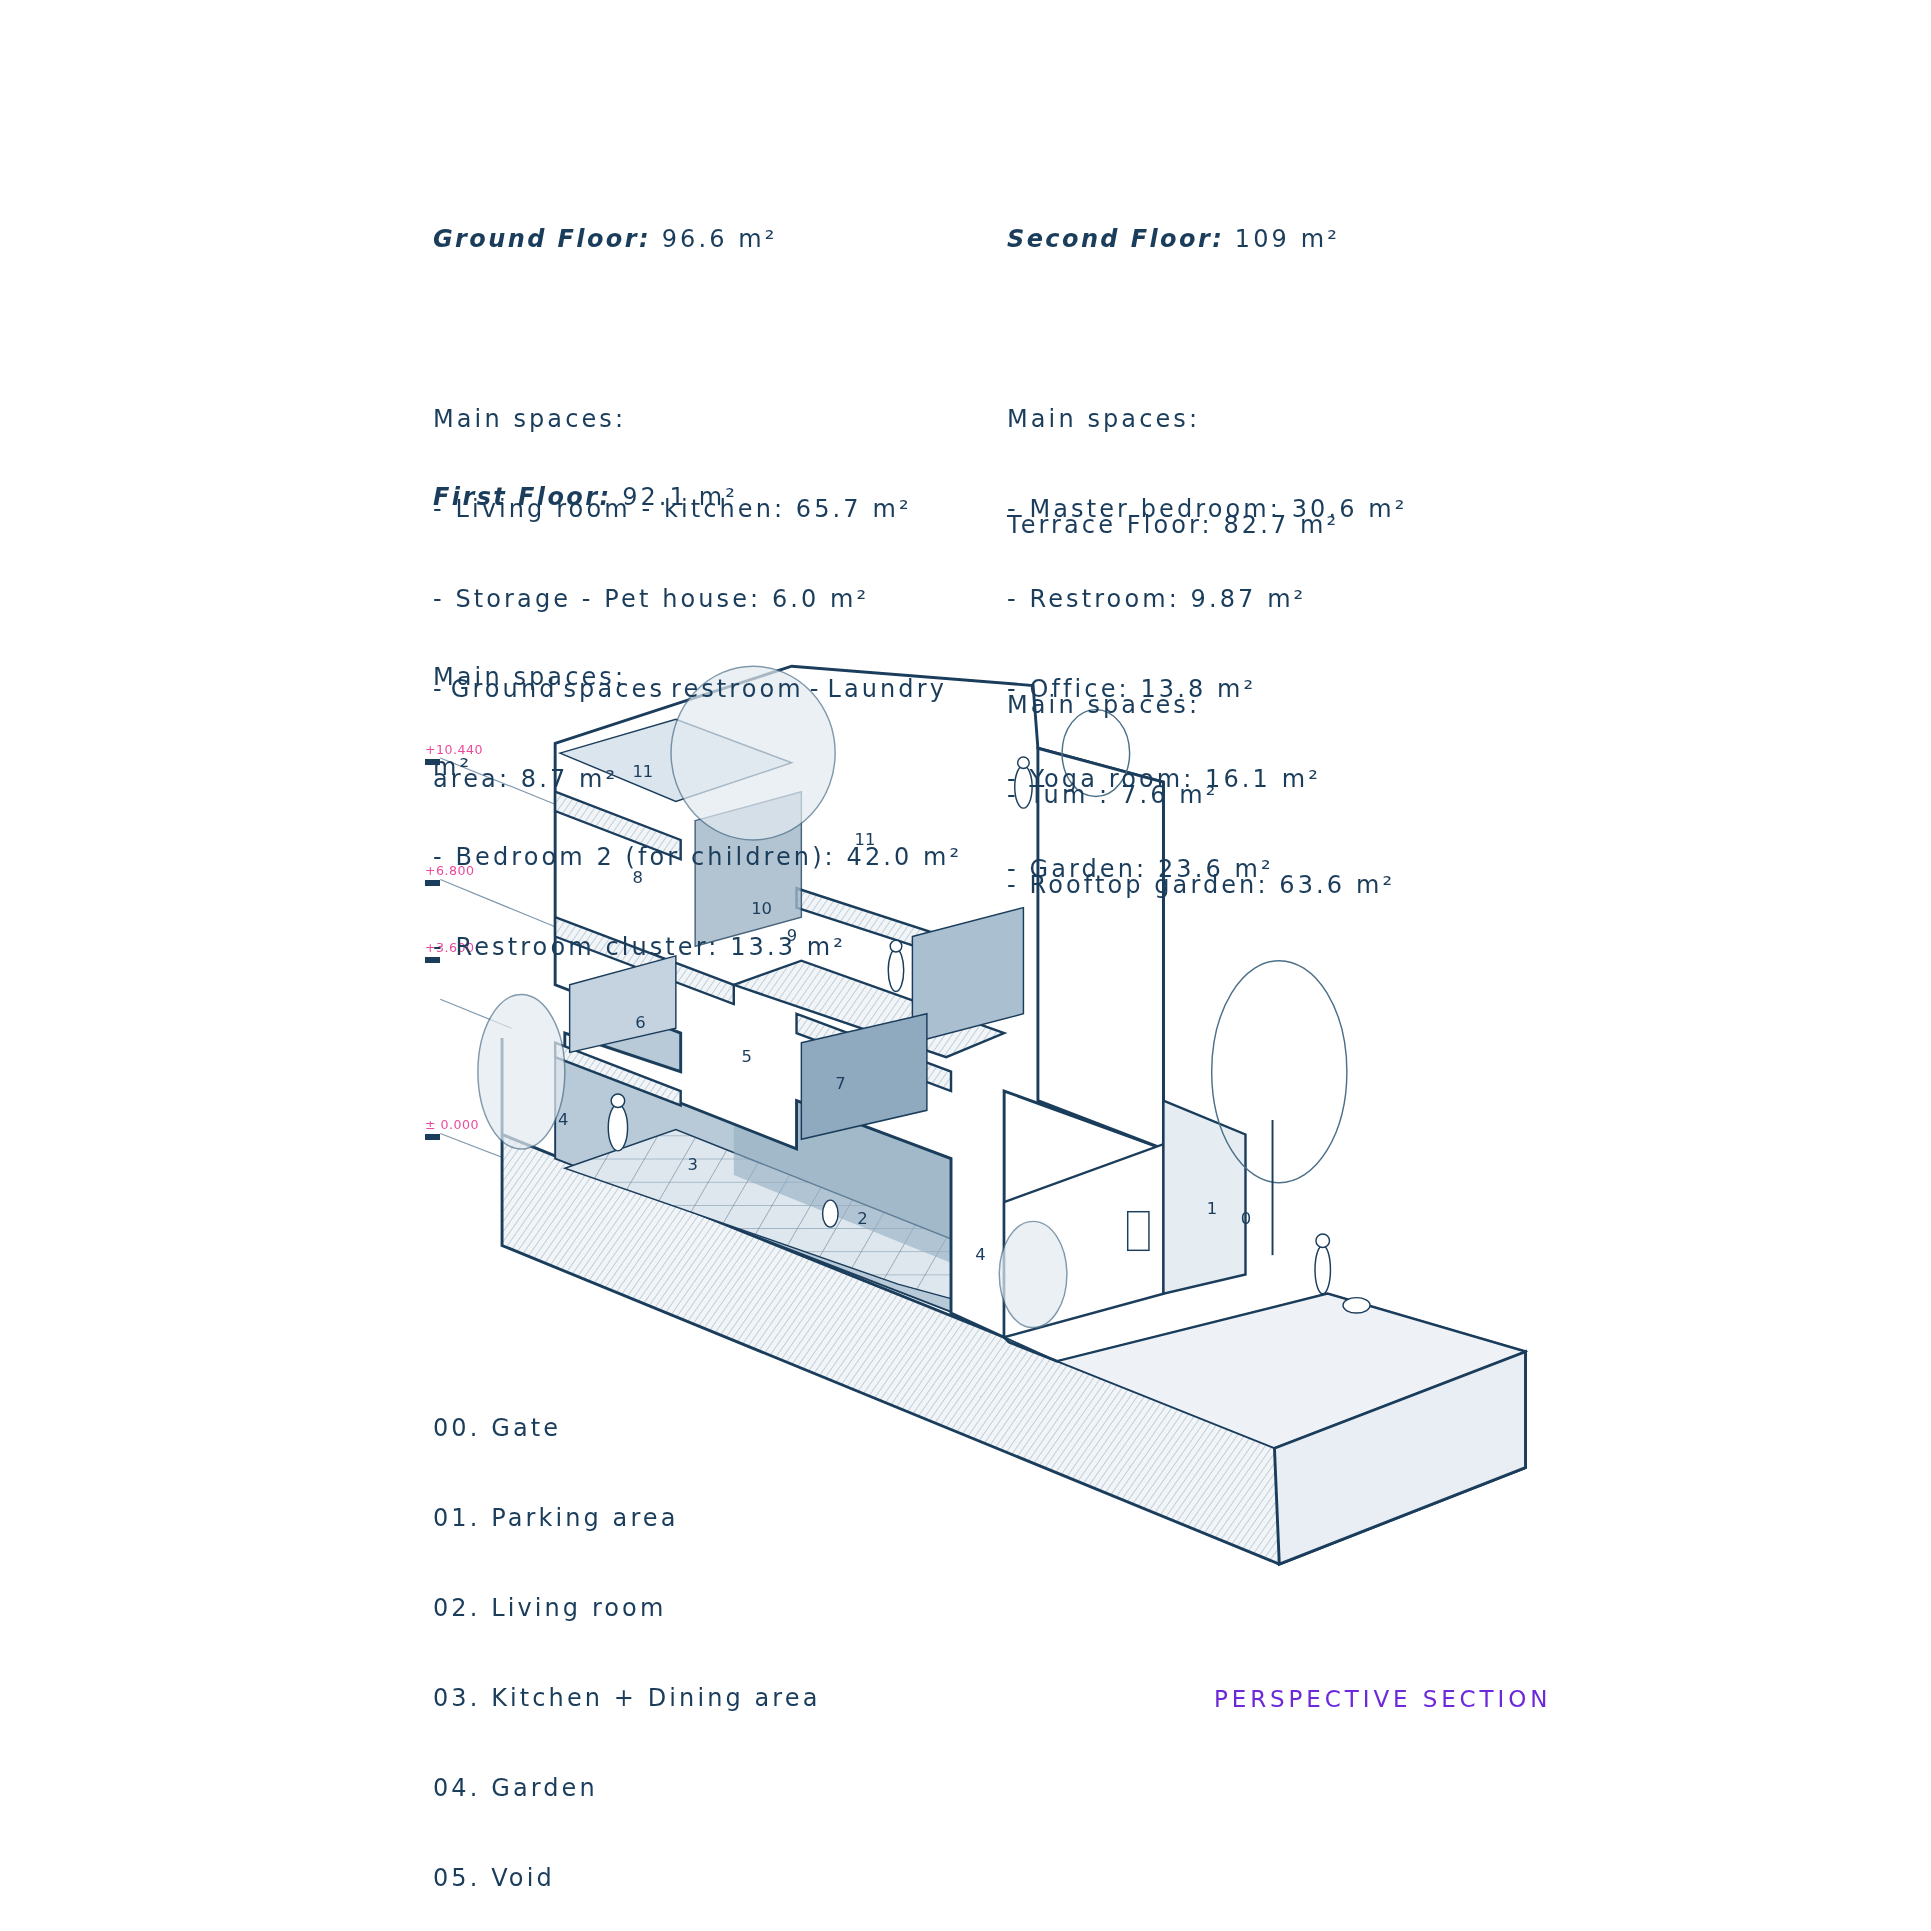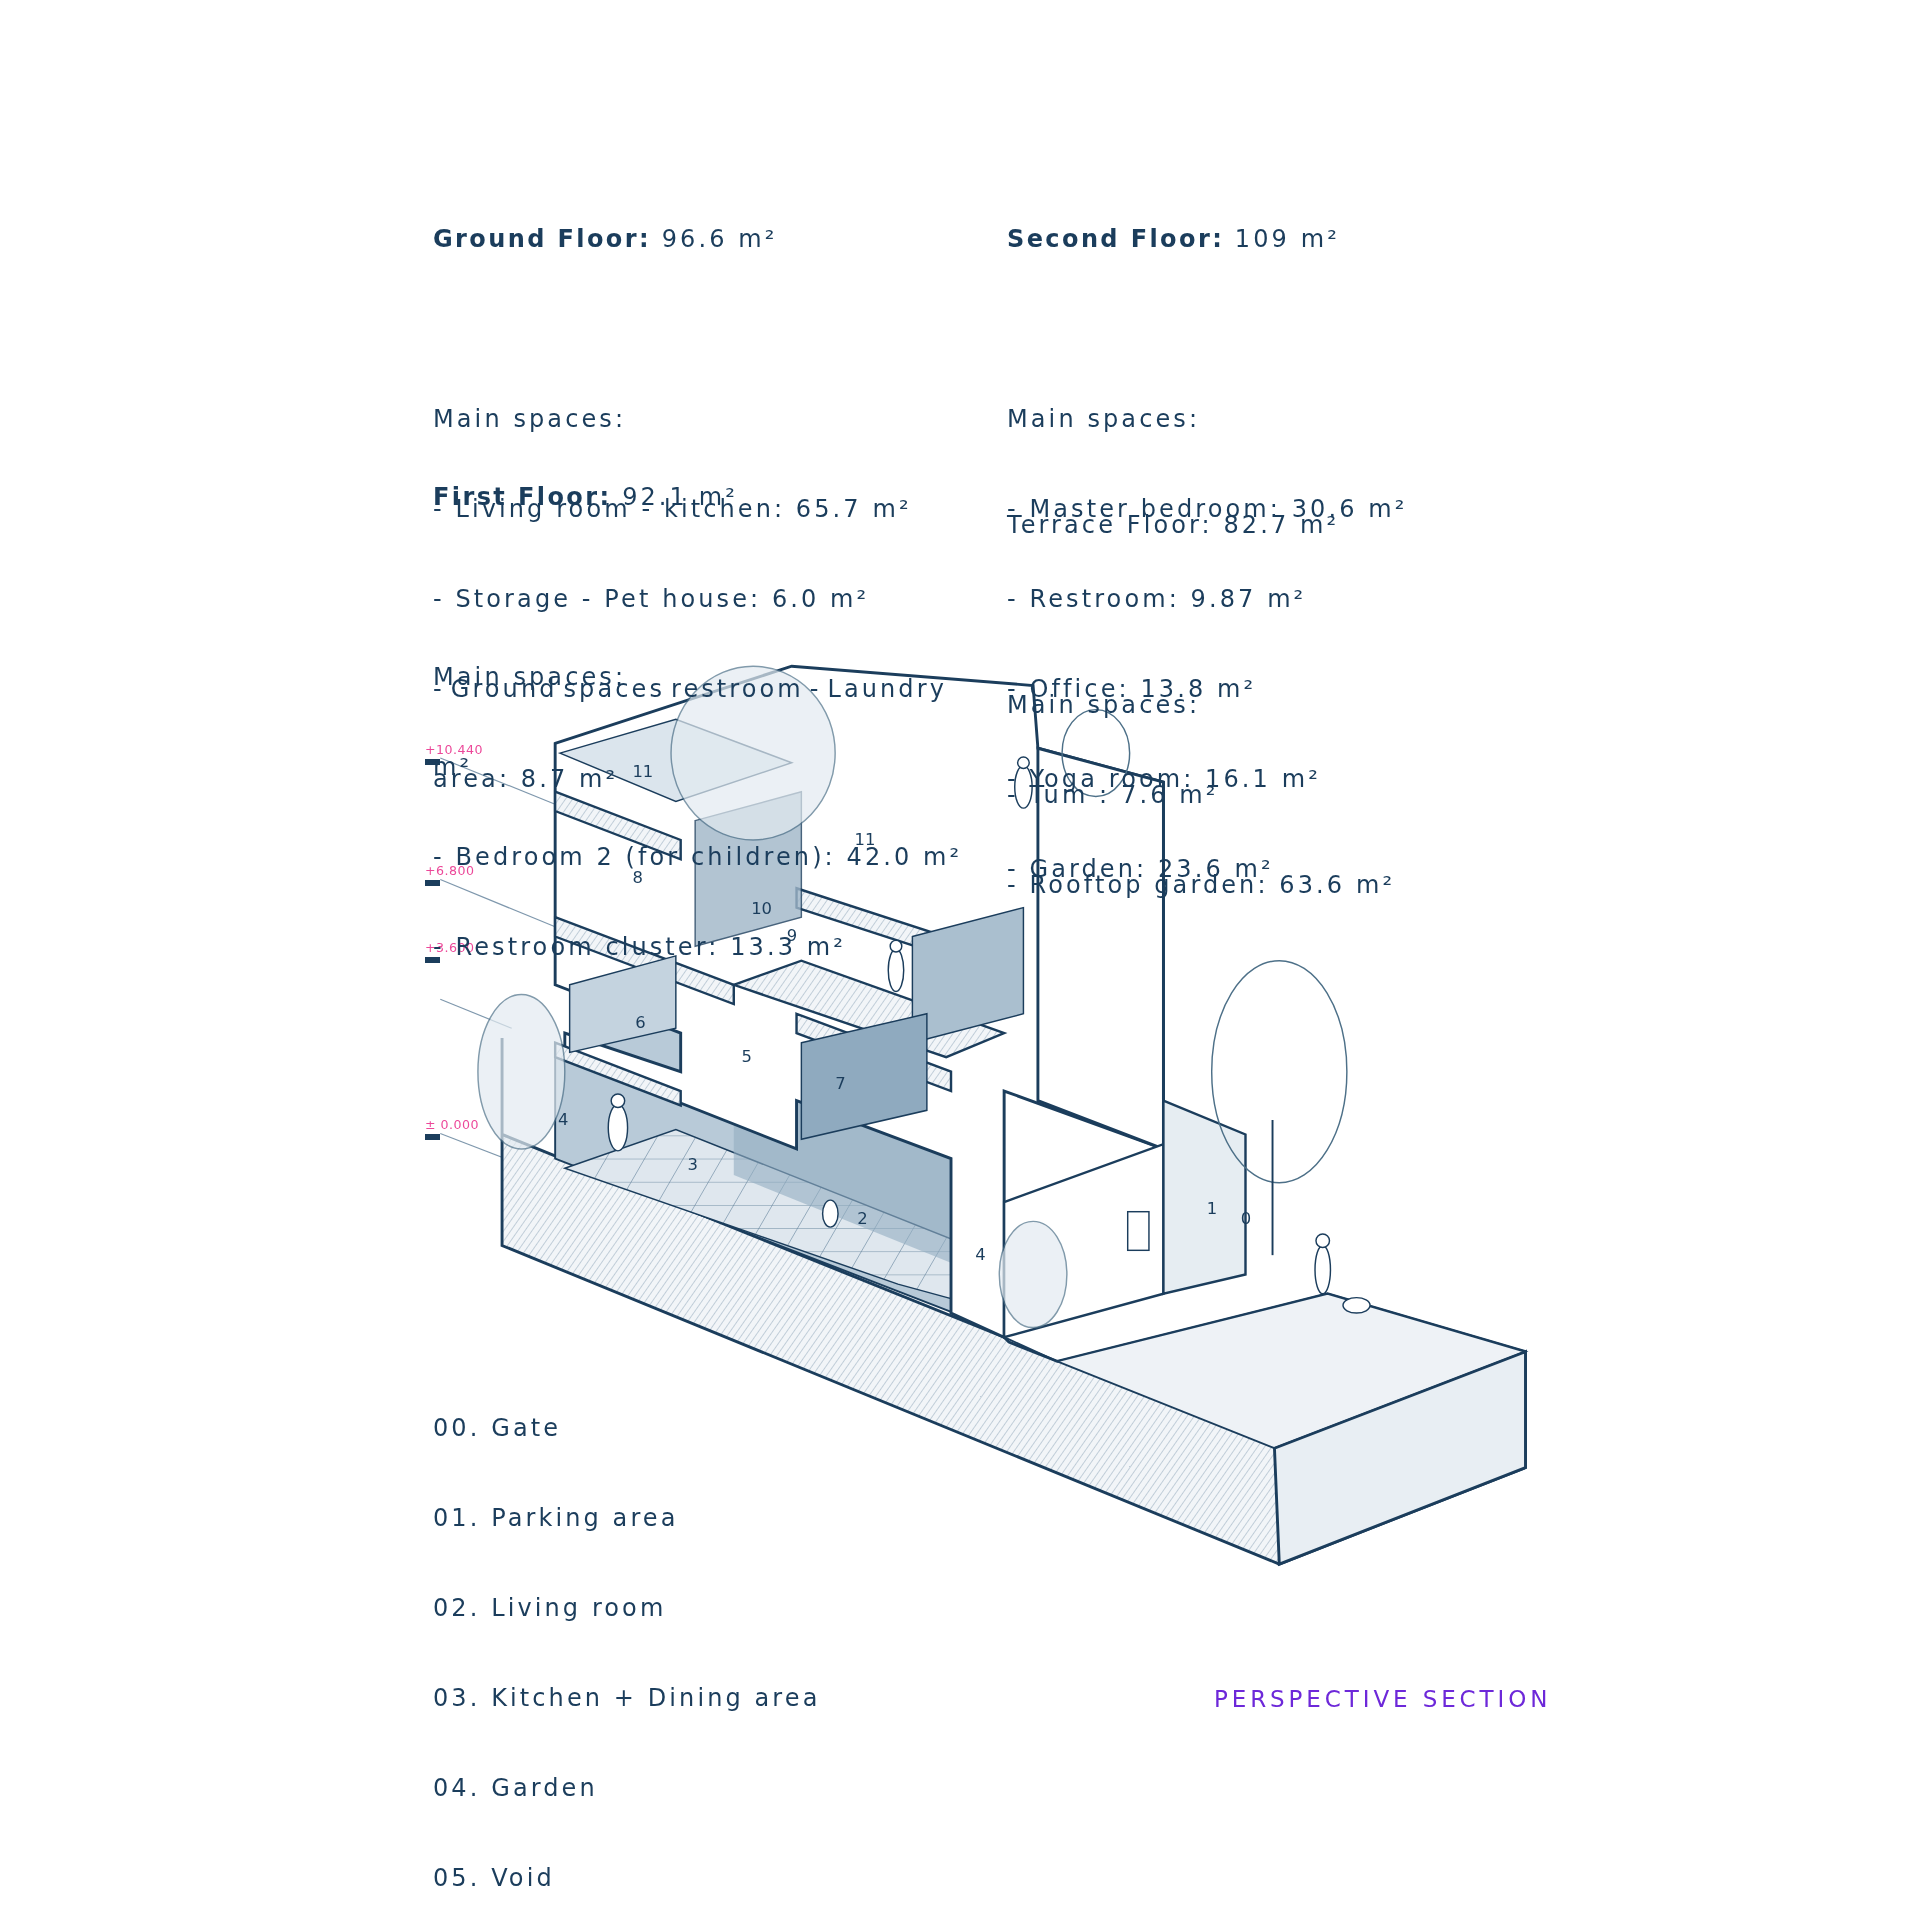--- a/index.html
+++ b/index.html
@@ -1,19 +1,19 @@
 <!DOCTYPE html>
 <html><head>
 <meta charset="utf-8">
 <style>
   html, body { margin:0; padding:0; background:#ffffff; }
   body { width:1931px; height:1931px; position:relative; overflow:hidden;
          font-family:"DejaVu Sans", sans-serif; color:#1b3d5c; }
   .txt { position:absolute; font-size:24px; letter-spacing:3.1px; line-height:30px; white-space:pre; }
-  .heading b { font-weight:bold; letter-spacing:2.4px; }
+  .heading b { font-weight:bold; letter-spacing:2.4px;font-style:italic; }
   .line { display:block; height:30px; }
   .gap { display:block; height:30px; }
   .justify { display:flex; justify-content:space-between; width:514px; }
   #legend .line { height:30px; }
   #title { position:absolute; left:1214px; top:1686px; font-size:23px; letter-spacing:3.9px; color:#6d28d9; }
   .elev { position:absolute; left:425px; font-size:12.6px; letter-spacing:0.5px; color:#ec4899; }
   .elev .bar { position:absolute; left:0; top:17.4px; width:15.4px; height:5.8px; background:#1b3d5c; }
   svg#drawing { position:absolute; left:0; top:0; }
 </style>
 </head>

